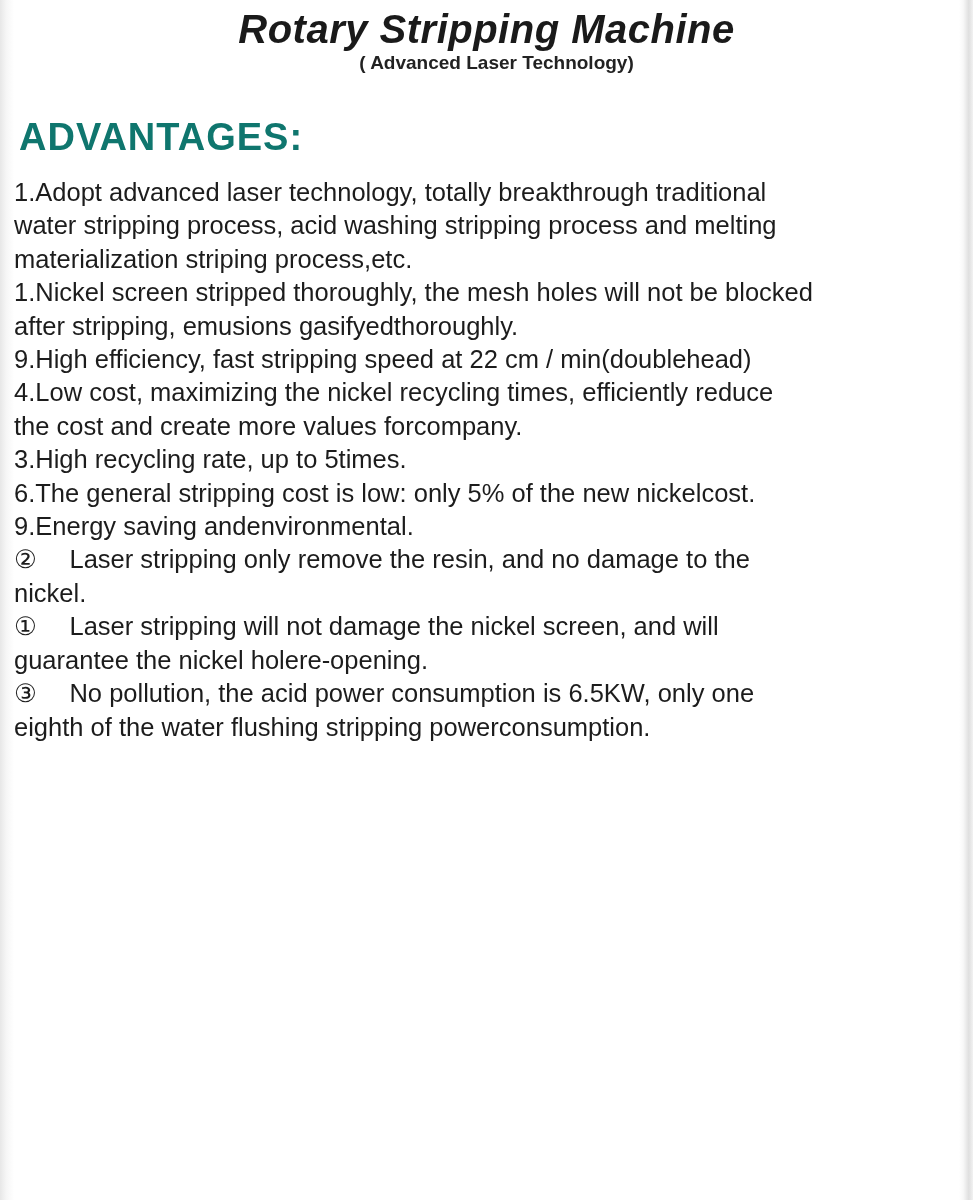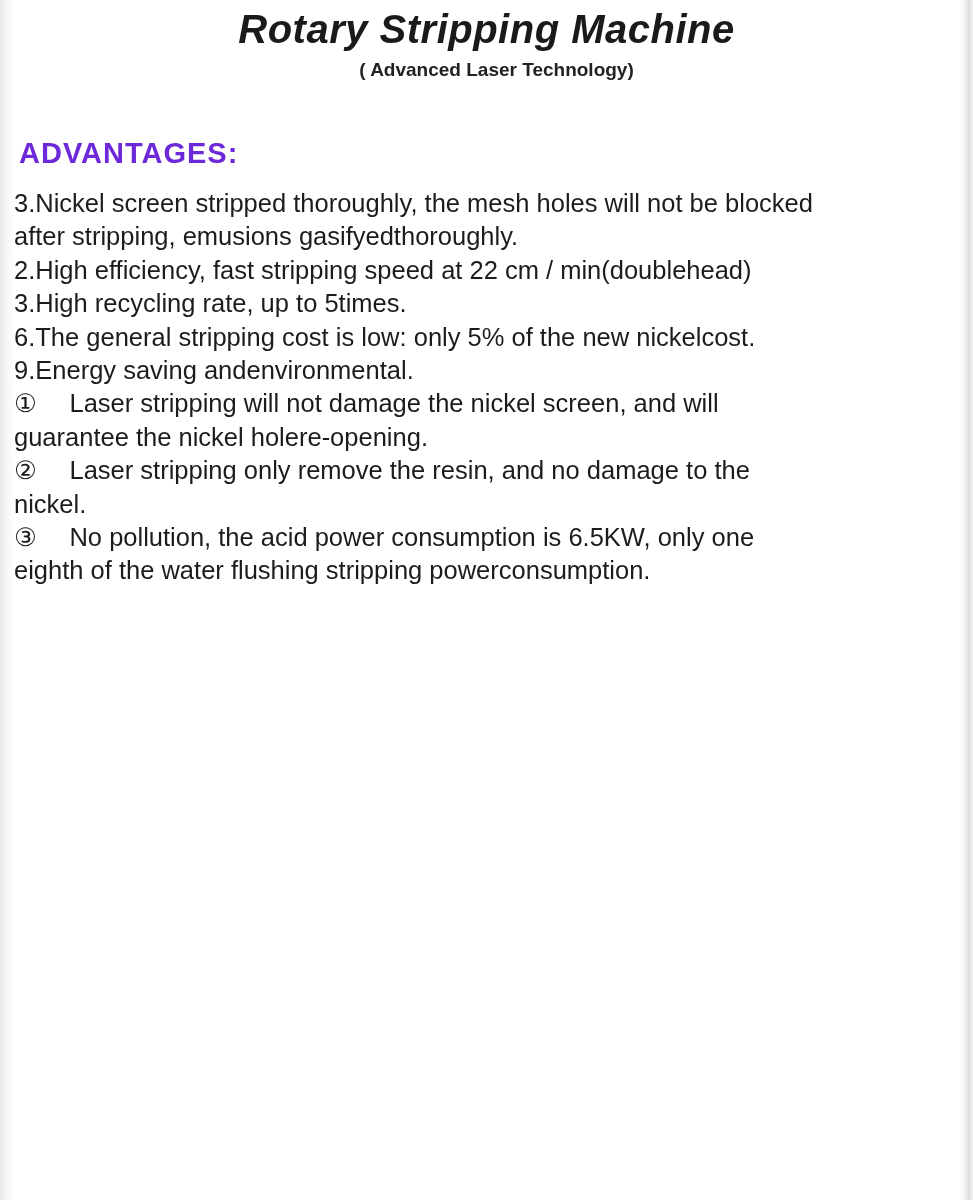--- a/index.html
+++ b/index.html
@@ -35,32 +35,31 @@
     padding-top: 7px;
   }
   .title {
     font-size: 40px;
     font-weight: 700;
     font-style: italic;
     color: #1a1a1a;
     letter-spacing: 0.5px;
   }
   .subtitle {
-    margin-top: 7px;
     font-size: 19px;
     font-weight: 700;
     color: #222222;
     padding-left: 20px;
   }
   .advantages-heading {
-    margin: 56px 0 0 19px;
-    font-size: 29px;
+    margin: 42px 0 0 19px;
+    font-size: 38px;
     font-weight: 700;
     letter-spacing: 1px;
-    color: #6d28d9;
+    color: #0f766e;
   }
   .body-text {
     margin: 17px 16px 0 14px;
     font-size: 25.5px;
     line-height: 33.4px;
     color: #1c1c1c;
   }
   .para {
     margin: 0;
     white-space: pre-line;
@@ -74,26 +73,31 @@
   <div class="edge-right"></div>
 
   <div class="header">
     <div class="title">Rotary Stripping Machine</div>
     <div class="subtitle">( Advanced Laser Technology)</div>
   </div>
 
   <div class="advantages-heading">ADVANTAGES:</div>
 
   <div class="body-text">
-    <p class="para">3.Nickel screen stripped thoroughly, the mesh holes will not be blocked
+    <p class="para">1.Adopt advanced laser technology, totally breakthrough traditional
+water stripping process, acid washing stripping process and melting
+materialization striping process,etc.</p>
+    <p class="para">1.Nickel screen stripped thoroughly, the mesh holes will not be blocked
 after stripping, emusions gasifyedthoroughly.</p>
-    <p class="para">2.High efficiency, fast stripping speed at 22 cm / min(doublehead)</p>
+    <p class="para">9.High efficiency, fast stripping speed at 22 cm / min(doublehead)</p>
+    <p class="para">4.Low cost, maximizing the nickel recycling times, efficiently reduce
+the cost and create more values forcompany.</p>
     <p class="para">3.High recycling rate, up to 5times.</p>
     <p class="para">6.The general stripping cost is low: only 5% of the new nickelcost.</p>
     <p class="para">9.Energy saving andenvironmental.</p>
+    <p class="para">②  Laser stripping only remove the resin, and no damage to the
+nickel.</p>
     <p class="para">①  Laser stripping will not damage the nickel screen, and will
 guarantee the nickel holere-opening.</p>
-    <p class="para">②  Laser stripping only remove the resin, and no damage to the
-nickel.</p>
     <p class="para">③  No pollution, the acid power consumption is 6.5KW, only one
 eighth of the water flushing stripping powerconsumption.</p>
   </div>
 </div>
 
 </body></html>

